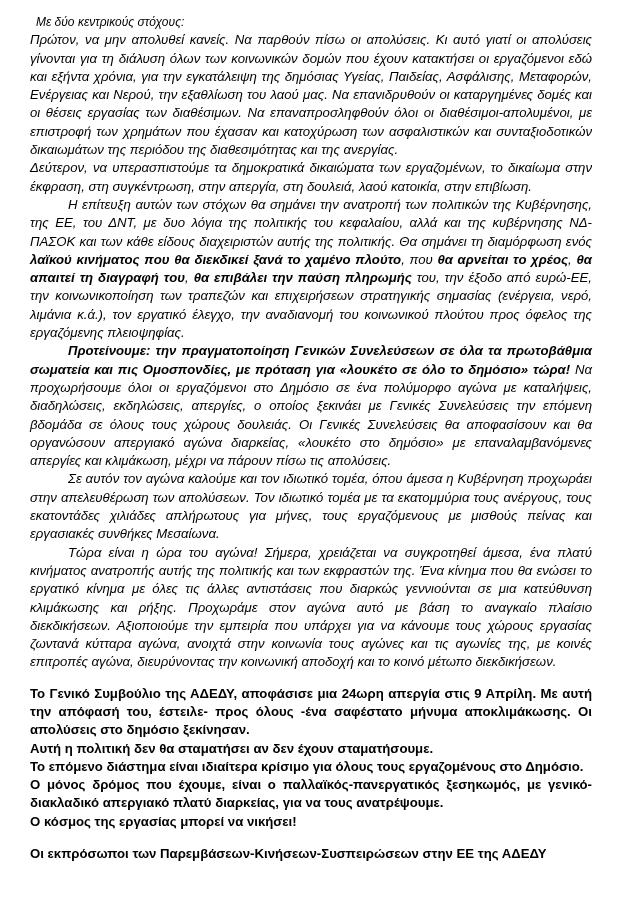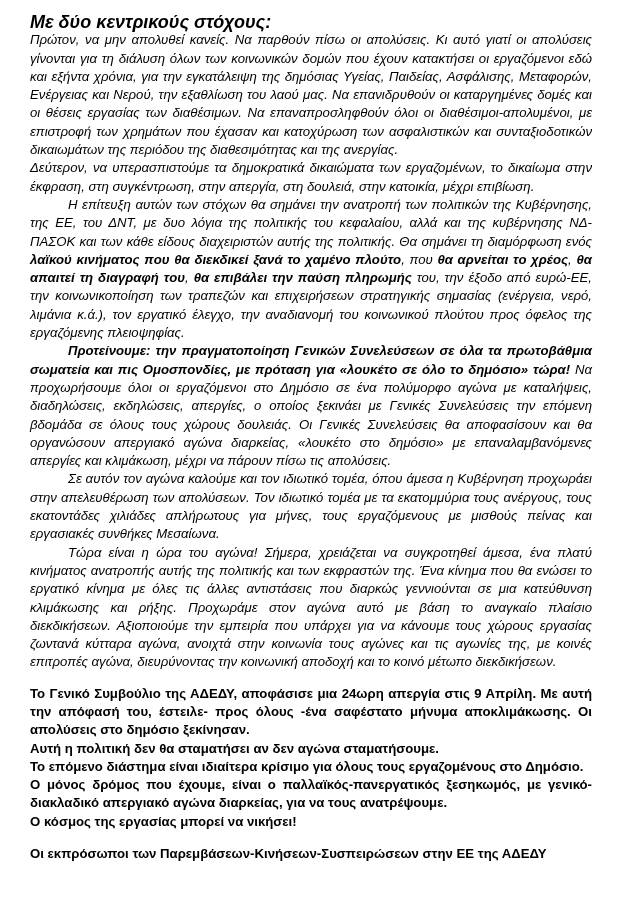--- a/index.html
+++ b/index.html
@@ -13,23 +13,24 @@
   .page {
     width: 622px;
     height: 898px;
     padding: 13px 30px 0 30px;
     color: #000000;
     font-size: 13.2px;
     line-height: 18.3px;
     background: #ffffff;
   }
   .doc-heading {
-    font-weight: bold;
+    font-weight: normal;
     font-style: italic;
-    font-size: 18px;
+    font-size: 12px;
+    margin-left: 6px;
   }
   .para {
     font-style: italic;
     text-align: justify;
   }
   .para.indent { text-indent: 38px; font-style: italic; }
   .b { font-weight: bold; }
   .resolution {
     margin-top: 13px;
     font-weight: bold;
@@ -42,30 +43,30 @@
   .sig-gap { margin-top: 14px; }
 </style>
 </head>
 <body>
 
 <div class="page">
   <div class="doc-heading">Με δύο κεντρικούς στόχους:</div>
 
   <div id="body-paragraphs">
       <p class="para"><span>Πρώτον, να μην απολυθεί κανείς. Να παρθούν πίσω οι απολύσεις. Κι αυτό γιατί οι απολύσεις γίνονται για τη διάλυση όλων των κοινωνικών δομών που έχουν κατακτήσει οι εργαζόμενοι εδώ και εξήντα χρόνια, για την εγκατάλειψη της δημόσιας Υγείας, Παιδείας, Ασφάλισης, Μεταφορών, Ενέργειας και Νερού, την εξαθλίωση του λαού μας. Να επανιδρυθούν οι καταργημένες δομές και οι θέσεις εργασίας των διαθέσιμων. Να επαναπροσληφθούν όλοι οι διαθέσιμοι-απολυμένοι, με επιστροφή των χρημάτων που έχασαν και κατοχύρωση των ασφαλιστικών και συνταξιοδοτικών δικαιωμάτων της περιόδου της διαθεσιμότητας και της ανεργίας.</span></p>
-      <p class="para"><span>Δεύτερον, να υπερασπιστούμε τα δημοκρατικά δικαιώματα των εργαζομένων, το δικαίωμα στην έκφραση, στη συγκέντρωση, στην απεργία, στη δουλειά, στην κατοικία, μέχρι επιβίωση.</span></p>
+      <p class="para"><span>Δεύτερον, να υπερασπιστούμε τα δημοκρατικά δικαιώματα των εργαζομένων, το δικαίωμα στην έκφραση, στη συγκέντρωση, στην απεργία, στη δουλειά, λαού κατοικία, στην επιβίωση.</span></p>
       <p class="para indent"><span>Η επίτευξη αυτών των στόχων θα σημάνει την ανατροπή των πολιτικών της Κυβέρνησης, της ΕΕ, του ΔΝΤ, με δυο λόγια της πολιτικής του κεφαλαίου, αλλά και της κυβέρνησης ΝΔ-ΠΑΣΟΚ και των κάθε είδους διαχειριστών αυτής της πολιτικής. Θα σημάνει τη διαμόρφωση ενός </span><span class="b">λαϊκού κινήματος που θα διεκδικεί ξανά το χαμένο πλούτο</span><span>, που </span><span class="b">θα αρνείται το χρέος</span><span>, </span><span class="b">θα απαιτεί τη διαγραφή του</span><span>, </span><span class="b">θα επιβάλει την παύση πληρωμής</span><span> του, την έξοδο από ευρώ-ΕΕ, την κοινωνικοποίηση των τραπεζών και επιχειρήσεων στρατηγικής σημασίας (ενέργεια, νερό, λιμάνια κ.ά.), τον εργατικό έλεγχο, την αναδιανομή του κοινωνικού πλούτου προς όφελος της εργαζόμενης πλειοψηφίας.</span></p>
       <p class="para indent"><span class="b">Προτείνουμε: την πραγματοποίηση Γενικών Συνελεύσεων σε όλα τα πρωτοβάθμια σωματεία και πις Ομοσπονδίες, με πρόταση για «λουκέτο σε όλο το δημόσιο» τώρα!</span><span> Να προχωρήσουμε όλοι οι εργαζόμενοι στο Δημόσιο σε ένα πολύμορφο αγώνα με καταλήψεις, διαδηλώσεις, εκδηλώσεις, απεργίες, ο οποίος ξεκινάει με Γενικές Συνελεύσεις την επόμενη βδομάδα σε όλους τους χώρους δουλειάς. Οι Γενικές Συνελεύσεις θα αποφασίσουν και θα οργανώσουν απεργιακό αγώνα διαρκείας, «λουκέτο στο δημόσιο» με επαναλαμβανόμενες απεργίες και κλιμάκωση, μέχρι να πάρουν πίσω τις απολύσεις.</span></p>
       <p class="para indent"><span>Σε αυτόν τον αγώνα καλούμε και τον ιδιωτικό τομέα, όπου άμεσα η Κυβέρνηση προχωράει στην απελευθέρωση των απολύσεων. Τον ιδιωτικό τομέα με τα εκατομμύρια τους ανέργους, τους εκατοντάδες χιλιάδες απλήρωτους για μήνες, τους εργαζόμενους με μισθούς πείνας και εργασιακές συνθήκες Μεσαίωνα.</span></p>
       <p class="para indent"><span>Τώρα είναι η ώρα του αγώνα! Σήμερα, χρειάζεται να συγκροτηθεί άμεσα, ένα πλατύ κινήματος ανατροπής αυτής της πολιτικής και των εκφραστών της. Ένα κίνημα που θα ενώσει το εργατικό κίνημα με όλες τις άλλες αντιστάσεις που διαρκώς γεννιούνται σε μια κατεύθυνση κλιμάκωσης και ρήξης. Προχωράμε στον αγώνα αυτό με βάση το αναγκαίο πλαίσιο διεκδικήσεων. Αξιοποιούμε την εμπειρία που υπάρχει για να κάνουμε τους χώρους εργασίας ζωντανά κύτταρα αγώνα, ανοιχτά στην κοινωνία τους αγώνες και τις αγωνίες της, με κοινές επιτροπές αγώνα, διευρύνοντας την κοινωνική αποδοχή και το κοινό μέτωπο διεκδικήσεων.</span></p>
     </div>
 
   <div id="resolution-paragraphs" class="resolution">
       <p class="res-para">Το Γενικό Συμβούλιο της ΑΔΕΔΥ, αποφάσισε μια 24ωρη απεργία στις 9 Απρίλη. Με αυτή την απόφασή του, έστειλε- προς όλους -ένα σαφέστατο μήνυμα αποκλιμάκωσης. Οι απολύσεις στο δημόσιο ξεκίνησαν.</p>
-      <p class="res-para">Αυτή η πολιτική δεν θα σταματήσει αν δεν αγώνα σταματήσουμε.</p>
+      <p class="res-para">Αυτή η πολιτική δεν θα σταματήσει αν δεν έχουν σταματήσουμε.</p>
       <p class="res-para">Το επόμενο διάστημα είναι ιδιαίτερα κρίσιμο για όλους τους εργαζομένους στο Δημόσιο.</p>
-      <p class="res-para">Ο μόνος δρόμος που έχουμε, είναι ο παλλαϊκός-πανεργατικός ξεσηκωμός, με γενικό-διακλαδικό απεργιακό αγώνα διαρκείας, για να τους ανατρέψουμε.</p>
+      <p class="res-para">Ο μόνος δρόμος που έχουμε, είναι ο παλλαϊκός-πανεργατικός ξεσηκωμός, με γενικό-διακλαδικό απεργιακό πλατύ διαρκείας, για να τους ανατρέψουμε.</p>
       <p class="res-para">Ο κόσμος της εργασίας μπορεί να νικήσει!</p>
     </div>
 
   <p class="sig sig-gap">Οι εκπρόσωποι των Παρεμβάσεων-Κινήσεων-Συσπειρώσεων στην ΕΕ της ΑΔΕΔΥ</p>
 
 </div>
 
 </body></html>

